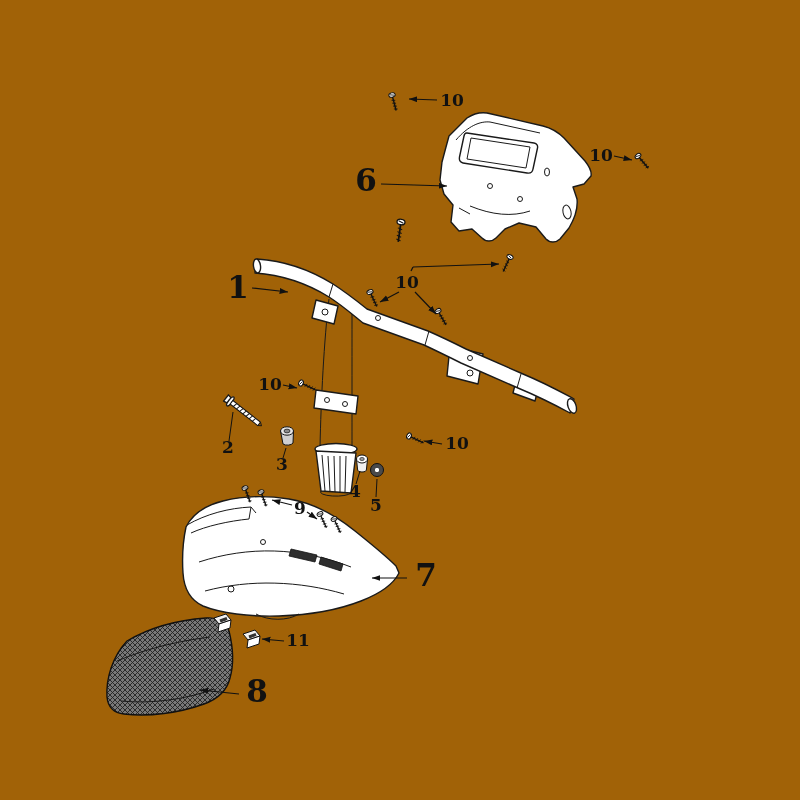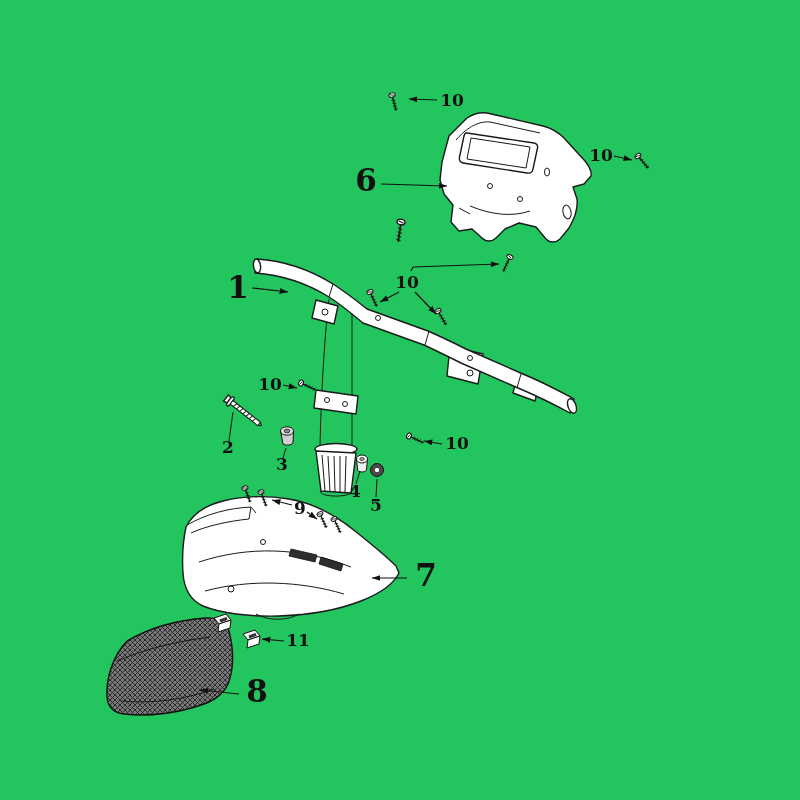--- a/index.html
+++ b/index.html
@@ -1,16 +1,16 @@
 <!DOCTYPE html>
 <html><head>
 <meta charset="utf-8">
 <style>
   html,body{margin:0;padding:0;background:#fff;}
-  .stage{position:relative;width:800px;height:800px;background:#22c55e;overflow:hidden;
+  .stage{position:relative;width:800px;height:800px;background:#a16207;overflow:hidden;
          font-family:"Liberation Sans",sans-serif;}
   svg{display:block;}
   .outline{fill:#ffffff;stroke:#1a1a1a;stroke-width:1.4;stroke-linejoin:round;}
   .detail{fill:none;stroke:#1a1a1a;stroke-width:1;stroke-linejoin:round;}
   .leader{fill:none;stroke:#111111;stroke-width:1.2;}
   .thinleader{fill:none;stroke:#111111;stroke-width:1;}
   .co-sm{font-family:"DejaVu Serif",serif;font-weight:700;font-size:17px;fill:#111;text-anchor:middle;}
   .co-lg{font-family:"DejaVu Serif",serif;font-weight:700;font-size:31px;fill:#111;text-anchor:middle;}
 </style>
 </head>

